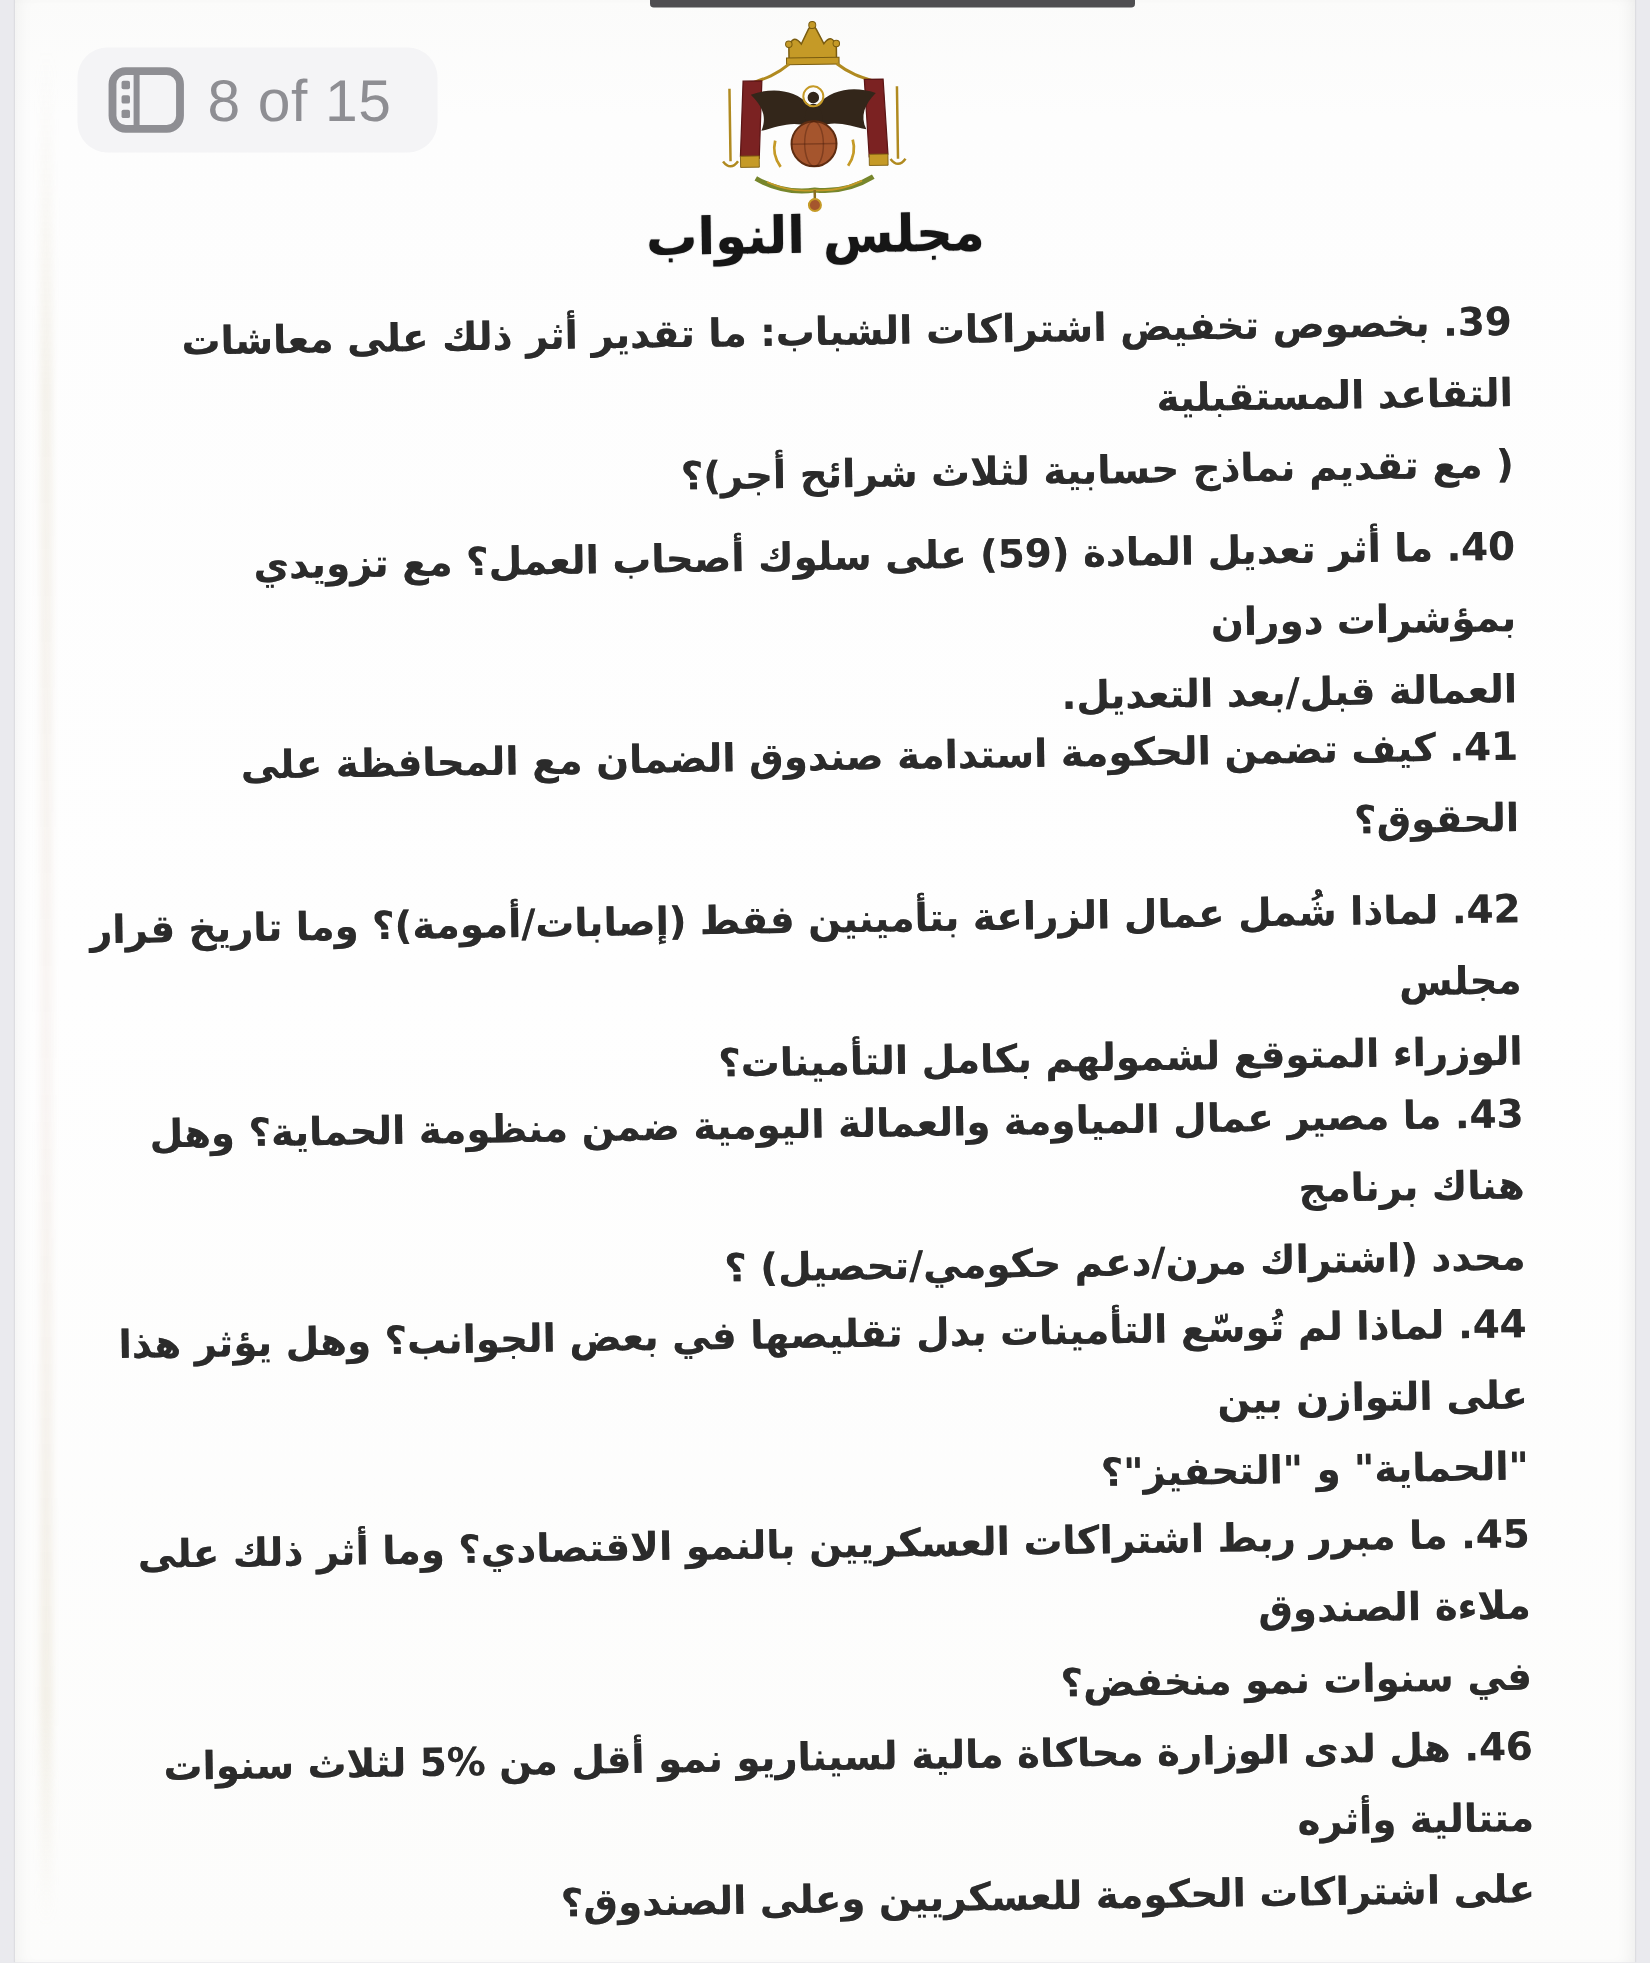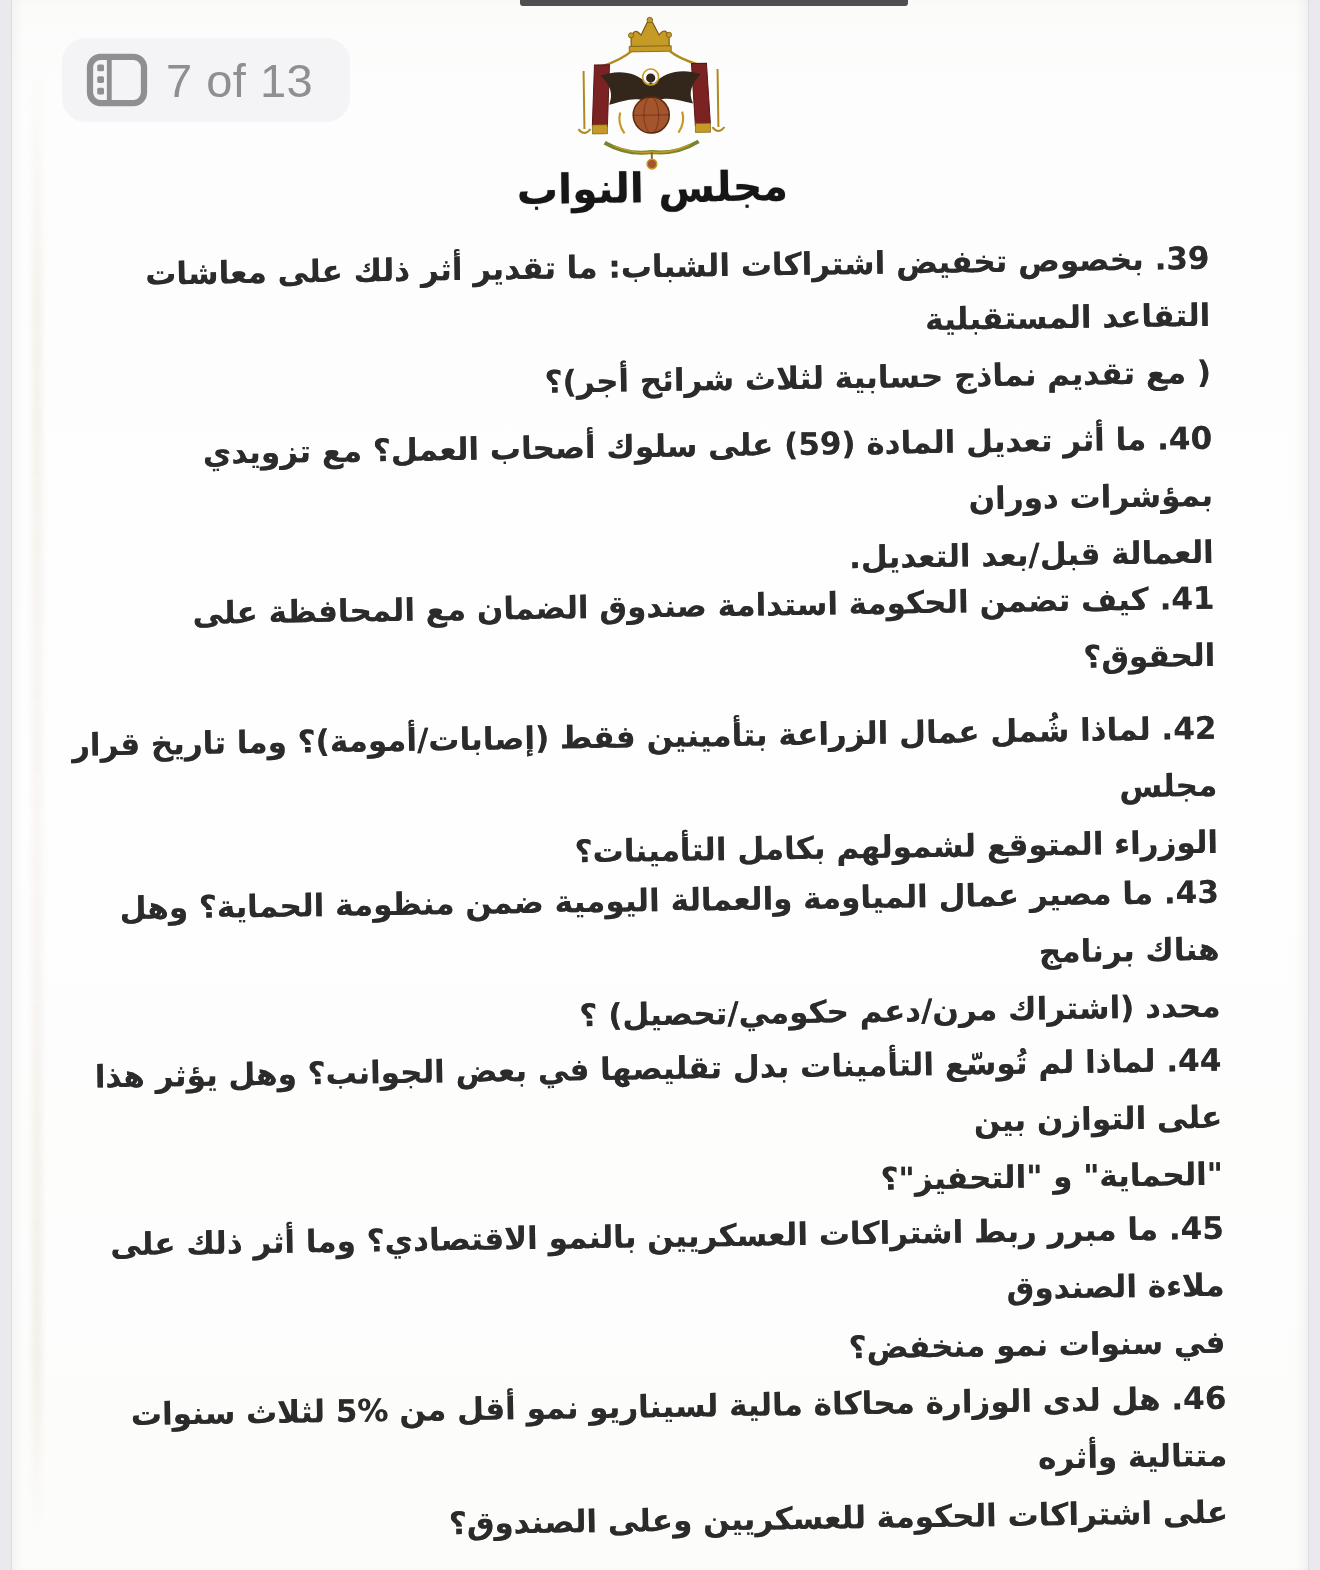--- a/index.html
+++ b/index.html
@@ -172,16 +172,16 @@
   <div class="badge">
     <span>
       <svg width="62" height="54" viewBox="0 0 64 56" aria-hidden="true">
         <rect x="4" y="4" width="56" height="48" rx="11" fill="none" stroke="#8e8e93" stroke-width="6.5"></rect>
         <line x1="24" y1="5" x2="24" y2="51" stroke="#8e8e93" stroke-width="5"></line>
         <rect x="11.5" y="12" width="7" height="7" rx="1.6" fill="#8e8e93"></rect>
         <rect x="11.5" y="24" width="7" height="7" rx="1.6" fill="#8e8e93"></rect>
         <rect x="11.5" y="36" width="7" height="7" rx="1.6" fill="#8e8e93"></rect>
       </svg>
     </span>
-    <span class="badge-label">7 of 13</span>
+    <span class="badge-label">8 of 15</span>
   </div>
 
 </div>
 
 </body></html>

